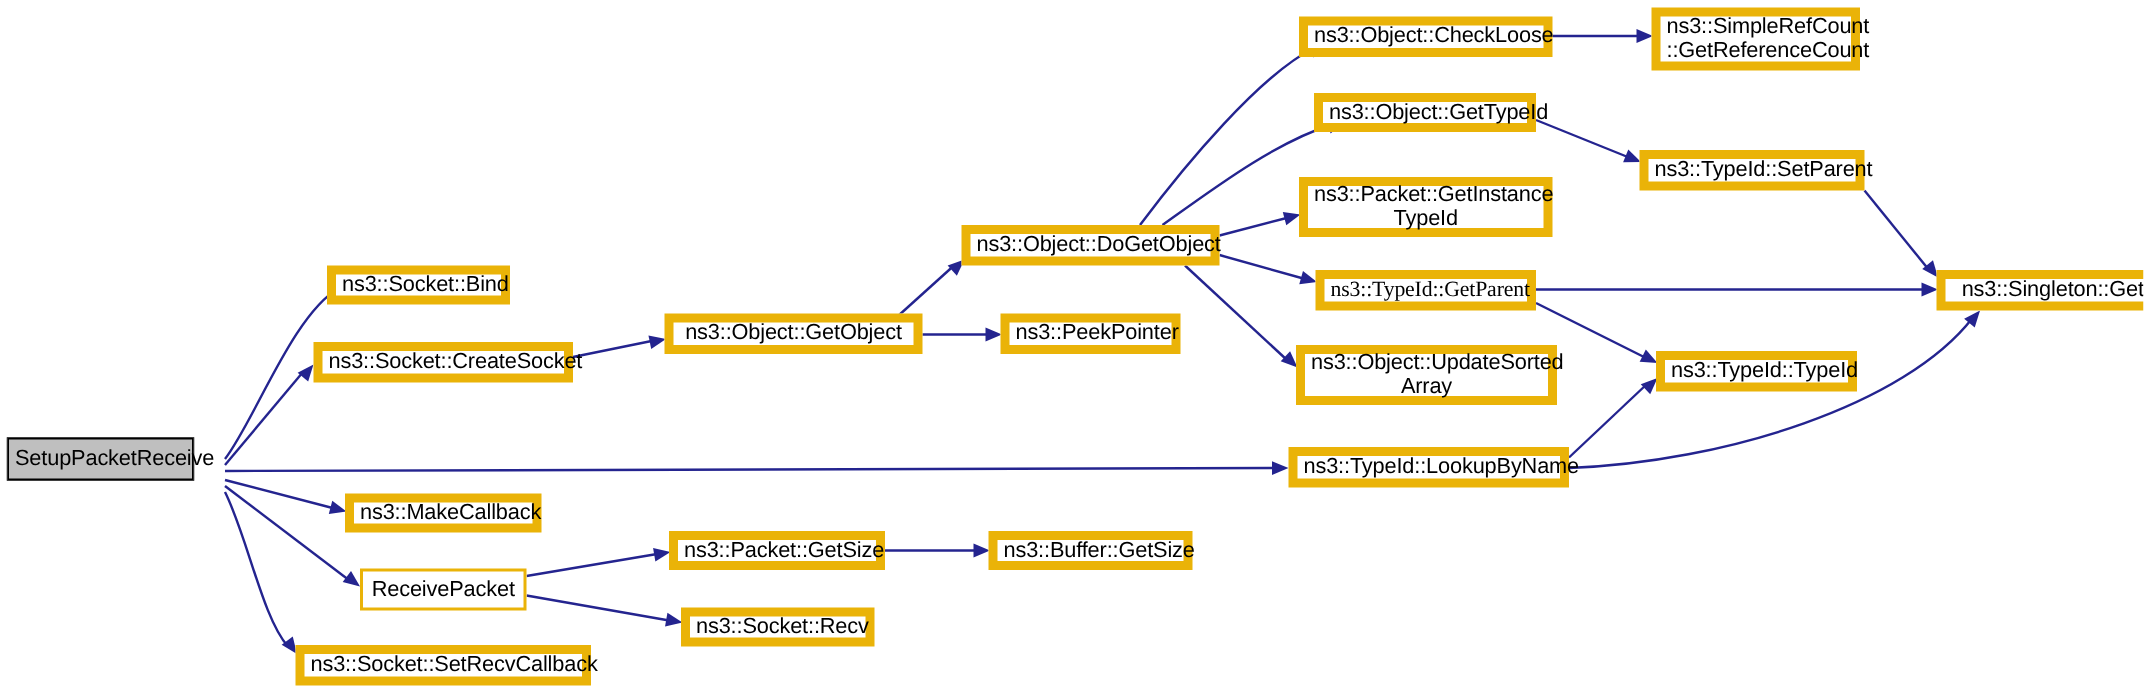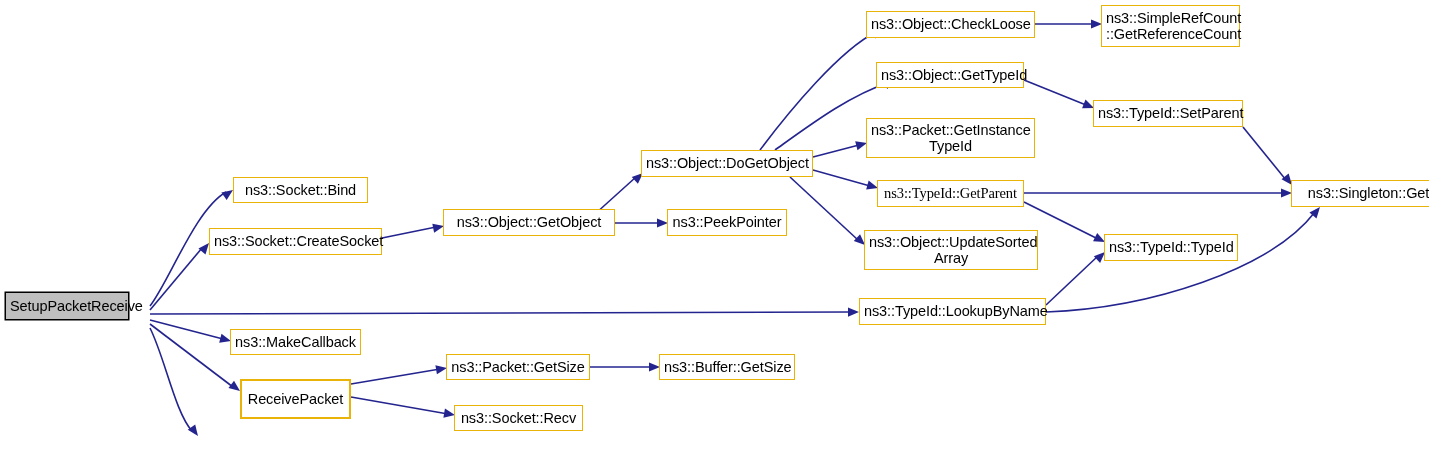--- a/index.html
+++ b/index.html
@@ -19,21 +19,21 @@
     position: absolute;
     left: 0;
     top: 0;
     width: 1429px;
     height: 463px;
   }
   .node {
     position: absolute;
     box-sizing: border-box;
     background: #ffffff;
-    border: 1px solid #eab308;
+    border: 6px solid #eab308;
     color: #000000;
     font-size: 14.5px;
     line-height: 1.12;
     display: flex;
     align-items: center;
     justify-content: center;
     text-align: center;
     white-space: pre-line;
     letter-spacing: -0.1px;
     z-index: 5;
@@ -101,24 +101,25 @@
       <path d="M 1046,312 C 1150,308 1270,270 1315,212" fill="none" stroke="#24248f" stroke-width="1.6"></path>
       <polygon points="0,0 -11,-4.6 -11,4.6" fill="#24248f" transform="translate(1320,207) rotate(-50.24229163092662)"></polygon>
       <path d="M 351,384 L 440,369" fill="none" stroke="#24248f" stroke-width="1.6"></path>
       <polygon points="0,0 -11,-4.6 -11,4.6" fill="#24248f" transform="translate(447,368) rotate(-9.566669038176412)"></polygon>
       <path d="M 351,397 L 448,414" fill="none" stroke="#24248f" stroke-width="1.6"></path>
       <polygon points="0,0 -11,-4.6 -11,4.6" fill="#24248f" transform="translate(455,415) rotate(9.940546399990161)"></polygon>
       <path d="M 590,367 L 652,367" fill="none" stroke="#24248f" stroke-width="1.6"></path>
       <polygon points="0,0 -11,-4.6 -11,4.6" fill="#24248f" transform="translate(660,367) rotate(0)"></polygon>
     </svg>
 <div class="node root" style="left: 5px; top: 292px; width: 124px; height: 28px;"><span class="node-label">SetupPacketReceive</span></div>
-    <div class="node" style="left: 233px; top: 177px; width: 135px; height: 26px;"><span class="node-label">ns3::Socket::Bind</span></div>
+    <div class="node" style="left: 218px; top: 177px; width: 122px; height: 26px;"><span class="node-label">ns3::Socket::Bind</span></div>
     <div class="node" style="left: 209px; top: 228px; width: 173px; height: 27px;"><span class="node-label">ns3::Socket::CreateSocket</span></div>
     <div class="node" style="left: 230px; top: 329px; width: 131px; height: 26px;"><span class="node-label">ns3::MakeCallback</span></div>
-    <div class="node bold" style="left: 240px; top: 379px; width: 111px; height: 40px;"><span class="node-label">ReceivePacket</span></div>
+    <div class="node bold" style="left: 240px; top: 379px; width: 111px; height: 28px;"><span class="node-label">ReceivePacket</span></div>
+    <div class="node" style="left: 197px; top: 430px; width: 197px; height: 27px;"><span class="node-label">ns3::Socket::SetRecvCallback</span></div>
     <div class="node" style="left: 443px; top: 209px; width: 172px; height: 27px;"><span class="node-label">ns3::Object::GetObject</span></div>
     <div class="node" style="left: 446px; top: 354px; width: 144px; height: 26px;"><span class="node-label">ns3::Packet::GetSize</span></div>
     <div class="node" style="left: 454px; top: 405px; width: 129px; height: 26px;"><span class="node-label">ns3::Socket::Recv</span></div>
     <div class="node" style="left: 641px; top: 150px; width: 172px; height: 27px;"><span class="node-label">ns3::Object::DoGetObject</span></div>
     <div class="node" style="left: 667px; top: 209px; width: 120px; height: 27px;"><span class="node-label">ns3::PeekPointer</span></div>
     <div class="node" style="left: 659px; top: 354px; width: 136px; height: 26px;"><span class="node-label">ns3::Buffer::GetSize</span></div>
     <div class="node" style="left: 866px; top: 11px; width: 169px; height: 27px;"><span class="node-label">ns3::Object::CheckLoose</span></div>
     <div class="node" style="left: 876px; top: 62px; width: 148px; height: 26px;"><span class="node-label">ns3::Object::GetTypeId</span></div>
     <div class="node" style="left: 866px; top: 118px; width: 169px; height: 40px;"><span class="node-label">ns3::Packet::GetInstance
 TypeId</span></div>

